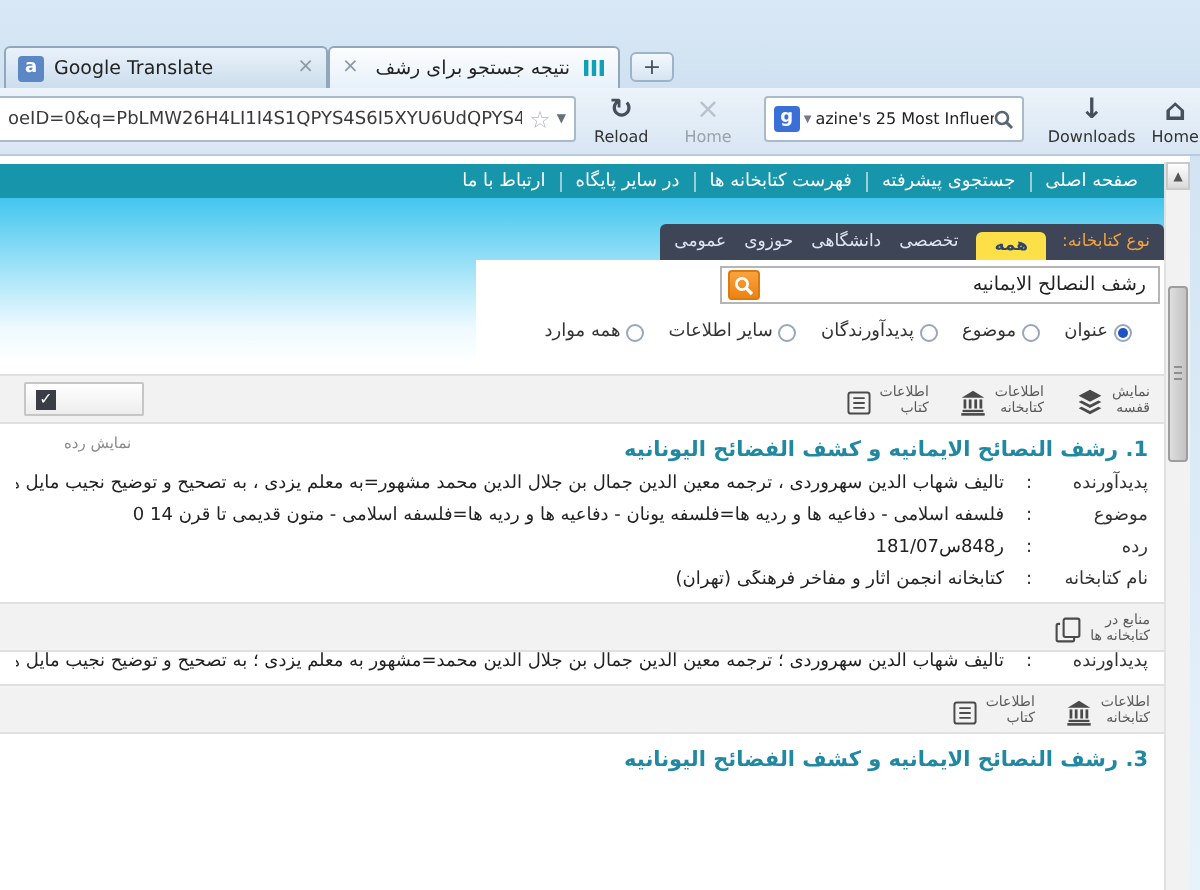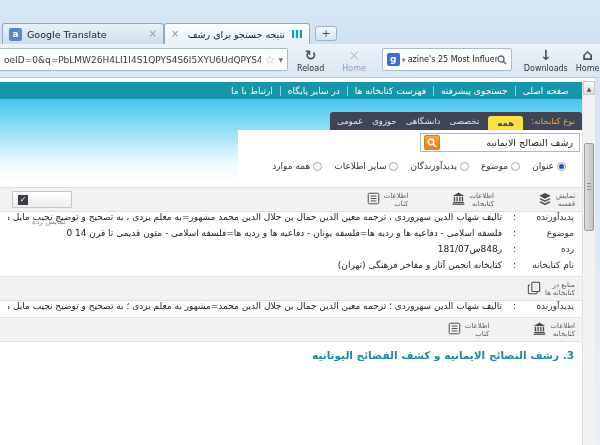--- a/index.html
+++ b/index.html
@@ -66,40 +66,40 @@
 
   .hero { position:relative; height:83px;
     background:linear-gradient(180deg,#43c6ef 0%,#9fe2f7 42%,#eefaff 78%,#ffffff 100%); }
   .libtabs { position:absolute; top:13px; right:0; width:252px; height:18px; background:#3e4557;
     border-radius:3px 3px 0 0; display:flex; align-items:center; padding:0 7px; font-size:8.5px; }
   .lt-label { color:#f2a33c; margin-left:8px; white-space:nowrap; }
   .lt-tab { color:#dfe6f2; margin-left:9px; white-space:nowrap; }
   .lt-tab.active { background:#fde047; color:#2f4468; padding:2px 9px 4px; border-radius:3px 3px 0 0;
     margin-top:5px; font-weight:bold; }
   .search-panel { position:absolute; top:31px; right:0; width:344px; height:52px; background:#fff; }
-  .search-field { position:relative; margin:3px 2px 0 0; width:160px; height:19px;
+  .search-field { position:relative; margin:3px 2px 0 0; width:220px; height:19px;
     border:1px solid #b5b5b5; background:#fff; }
   .search-text { position:absolute; right:6px; top:3px; font-size:9.5px; color:#222; white-space:nowrap; }
   .search-btn { position:absolute; left:3px; top:1px; width:16px; height:15px; border-radius:2px;
     background:linear-gradient(#f9a33f,#ee820f); border:1px solid #d97a12; color:#fff;
     display:flex; align-items:center; justify-content:center; }
   .radios { display:flex; gap:12px; margin:9px 16px 0 0; font-size:9px; color:#333; align-items:center; }
   .radio-item { display:flex; align-items:center; gap:3px; white-space:nowrap; }
   .radio { width:9px; height:9px; border:1px solid #97a6bb; border-radius:50%; background:#fff;
     display:flex; align-items:center; justify-content:center; flex:none; }
   .radio.sel::after { content:""; width:5px; height:5px; border-radius:50%; background:#1f52c4; }
 
   .results-line { margin-top:3px; padding:2px 5px 3px; font-size:9.5px; color:#3a3a3a; white-space:nowrap;
     overflow:hidden; }
   .num { color:#e0531f; }
 
   .grayrow { position:relative; margin-top:5px; height:25px; background:#f2f2f2;
     border-top:1px solid #e0e0e0; border-bottom:1px solid #e0e0e0;
     display:flex; align-items:center; padding:0 7px; gap:16px; }
-  .gbtn { display:flex; align-items:flex-start; gap:4px; cursor:default;margin-left:28px; }
+  .gbtn { display:flex; align-items:flex-end; gap:4px; cursor:default; }
   .g-lbl { display:flex; flex-direction:column; font-size:7px; line-height:8px; color:#5a5a5a;
     text-align:right; }
   .g-ic { color:#4a4a4a; display:flex; }
   .cls-btn { position:absolute; left:12px; top:3px; height:17px; border:1px solid #c6c6c6; border-radius:1px;
     background:linear-gradient(#ffffff,#ededed); display:flex; flex-direction:row; align-items:center;
     gap:4px; padding:0 5px; direction:ltr; }
   .cb { width:10px; height:10px; background:#3a3d46; color:#fff; font-size:8px; line-height:10px;
     text-align:center; flex:none; }
   .cls-lbl { font-size:7.5px; color:#8a8a8a; white-space:nowrap;margin-top:44px; }
 
@@ -279,20 +279,21 @@
               </svg>
           </span>
         </span>
         <span class="cls-btn">
           <span class="cb">✓</span>
           <span class="cls-lbl">نمایش رده</span>
         </span>
       </div>
 
       <div class="record">
+        <div class="rec-title">1. رشف النصائح الایمانیه و کشف الفضائح الیونانیه</div>
         <div class="rec-row">
           <span class="rec-label">پدیدآورنده</span>
           <span class="rec-colon">:</span>
           <span class="rec-value">تالیف شهاب الدین سهروردی ، ترجمه معین الدین جمال بن جلال الدین محمد مشهور=به معلم یزدی ، به تصحیح و توضیح نجیب مایل هروی</span>
         </div>
         <div class="rec-row">
           <span class="rec-label">موضوع</span>
           <span class="rec-colon">:</span>
           <span class="rec-value">فلسفه اسلامی - دفاعیه ها و ردیه ها=فلسفه یونان - دفاعیه ها و ردیه ها=فلسفه اسلامی - متون قدیمی تا قرن 14 0</span>
         </div>

